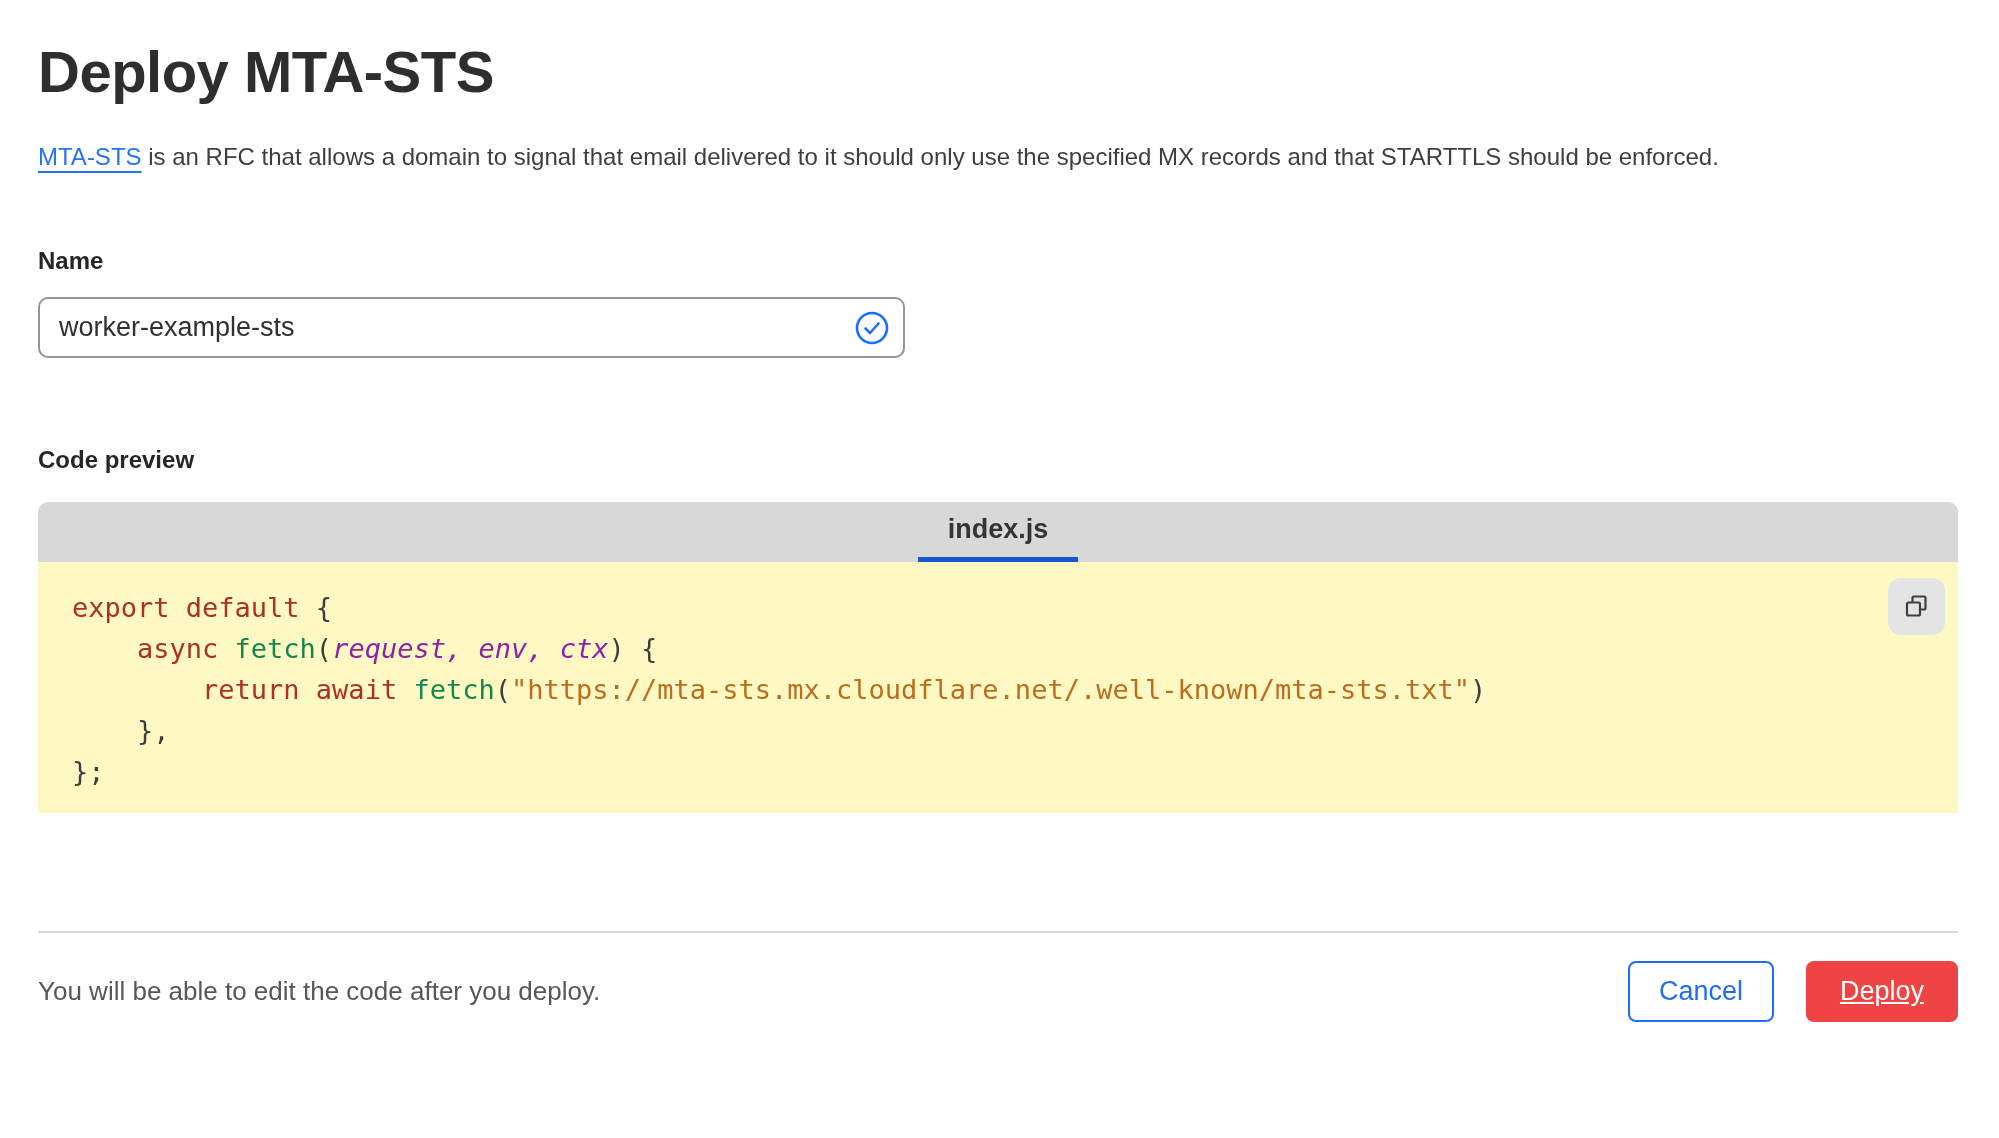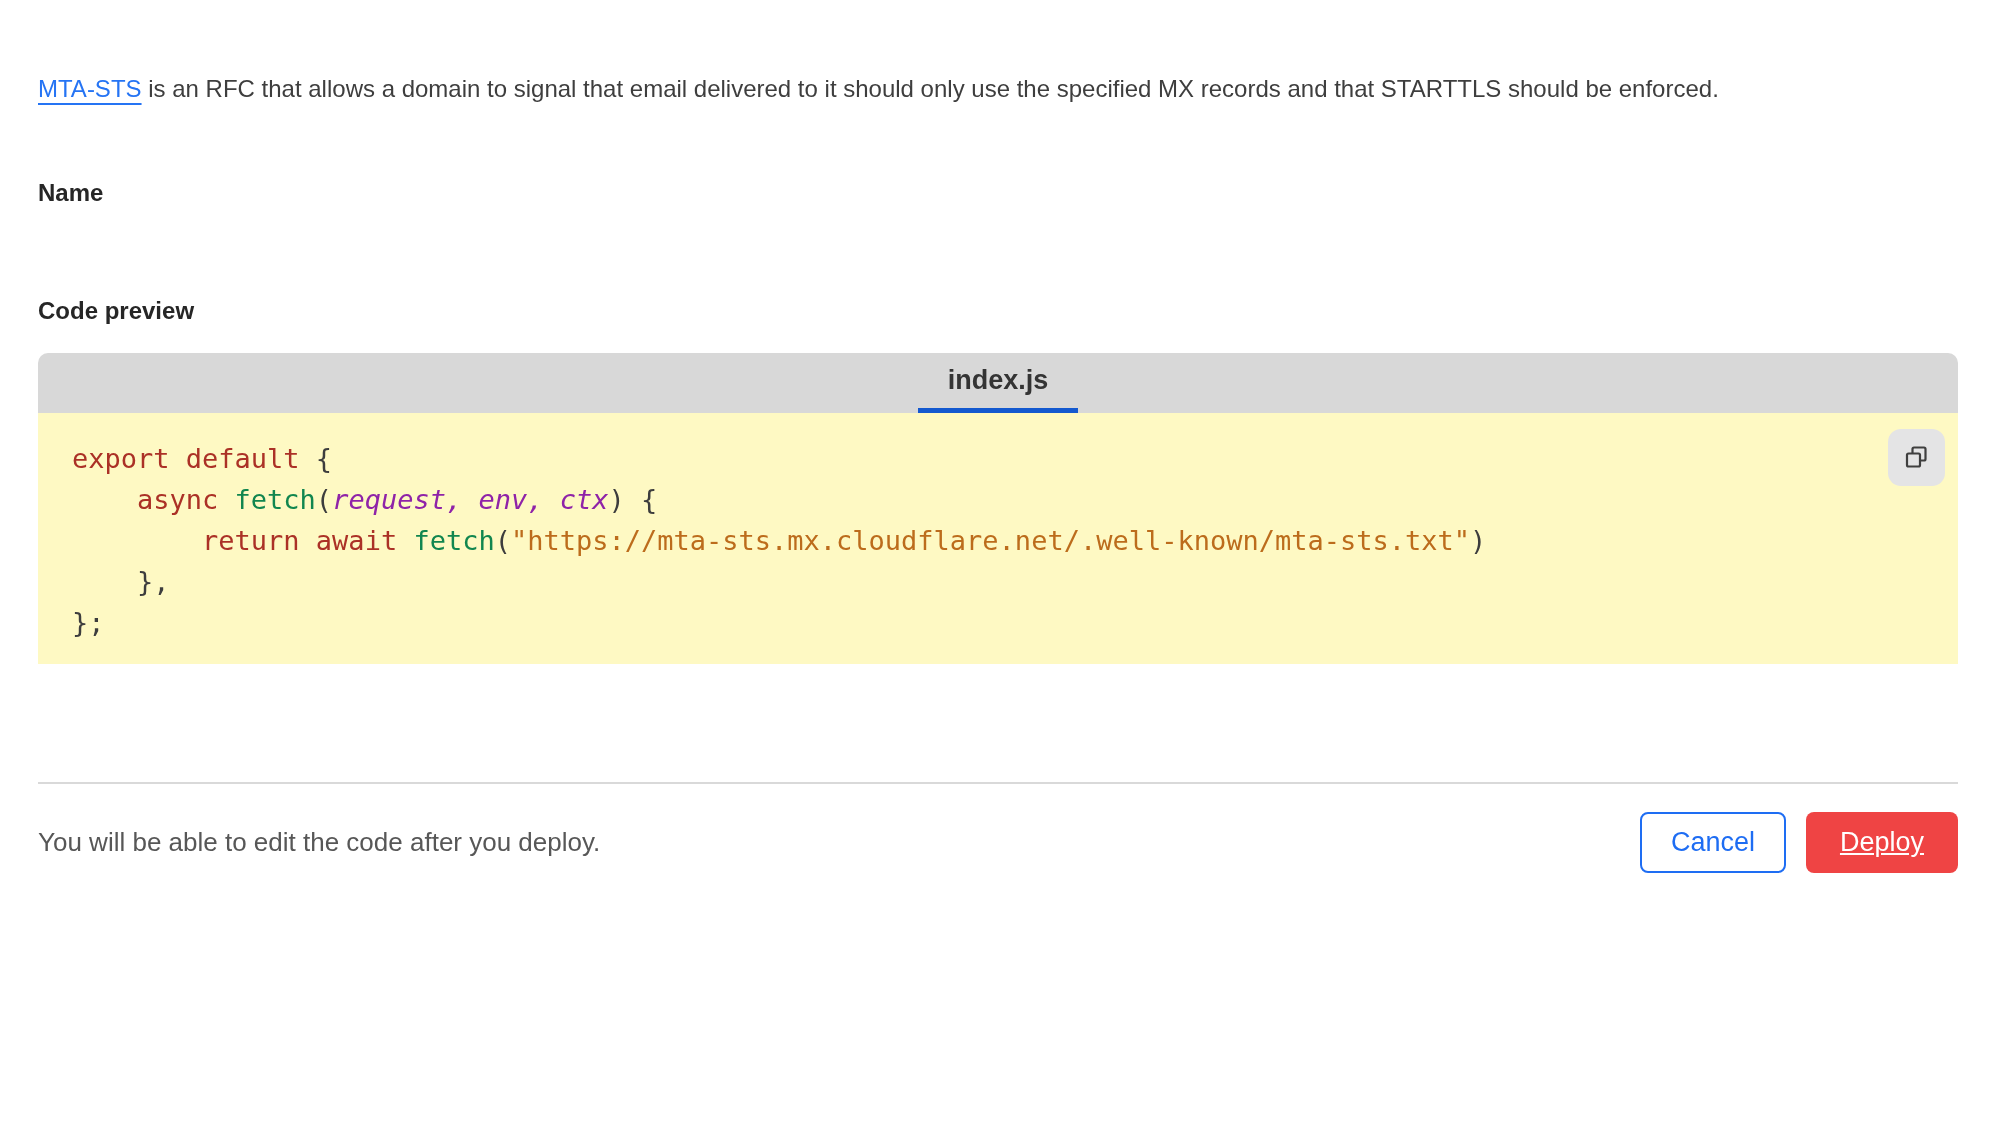--- a/index.html
+++ b/index.html
@@ -136,21 +136,21 @@
     border-top: 2px solid #d9d9d9;
     height: 0;
   }
   .footer {
     margin-top: 28px;
     display: flex;
     align-items: center;
     justify-content: space-between;
   }
   .note { font-size: 26px; color: #575757; }
-  .actions { display: flex; gap: 20px; }
+  .actions { display: flex; gap: 32px; }
   .btn {
     height: 61px;
     border-radius: 8px;
     font-family: "Liberation Sans", "DejaVu Sans", sans-serif;
     font-size: 27px;
     display: flex;
     align-items: center;
     cursor: pointer;
     box-sizing: border-box;
   }
@@ -166,25 +166,35 @@
     border: none;
     padding: 0 34px;
     text-decoration: underline;
   }
 </style>
 </head>
 <body>
 
 <div class="page">
 
+  <h1 class="page-title">Deploy MTA-STS</h1>
 
   <p class="desc"><a class="link" href="#">MTA-STS</a><span> is an RFC that allows a domain to signal that email delivered to it should only use the specified MX records and that STARTTLS should be enforced.</span></p>
 
   <div class="name-section">
     <label class="field-label">Name</label>
+    <div class="input-wrap">
+      <input class="text-input" type="text" value="worker-example-sts" style="">
+      <span class="check-icon">
+        <svg width="34" height="34" viewBox="0 0 34 34" fill="none">
+          <circle cx="17" cy="17" r="15" stroke="currentColor" stroke-width="2.6"></circle>
+          <path d="M10.5 17.5 L15 22 L23.5 12.5" stroke="currentColor" stroke-width="2.6" fill="none" stroke-linecap="round" stroke-linejoin="round"></path>
+        </svg>
+      </span>
+    </div>
   </div>
 
   <div class="code-section">
     <span class="field-label">Code preview</span>
     <div class="tabbar">
       <div class="tab">
         <span>index.js</span>
       </div>
     </div>
     <div class="code-area">

